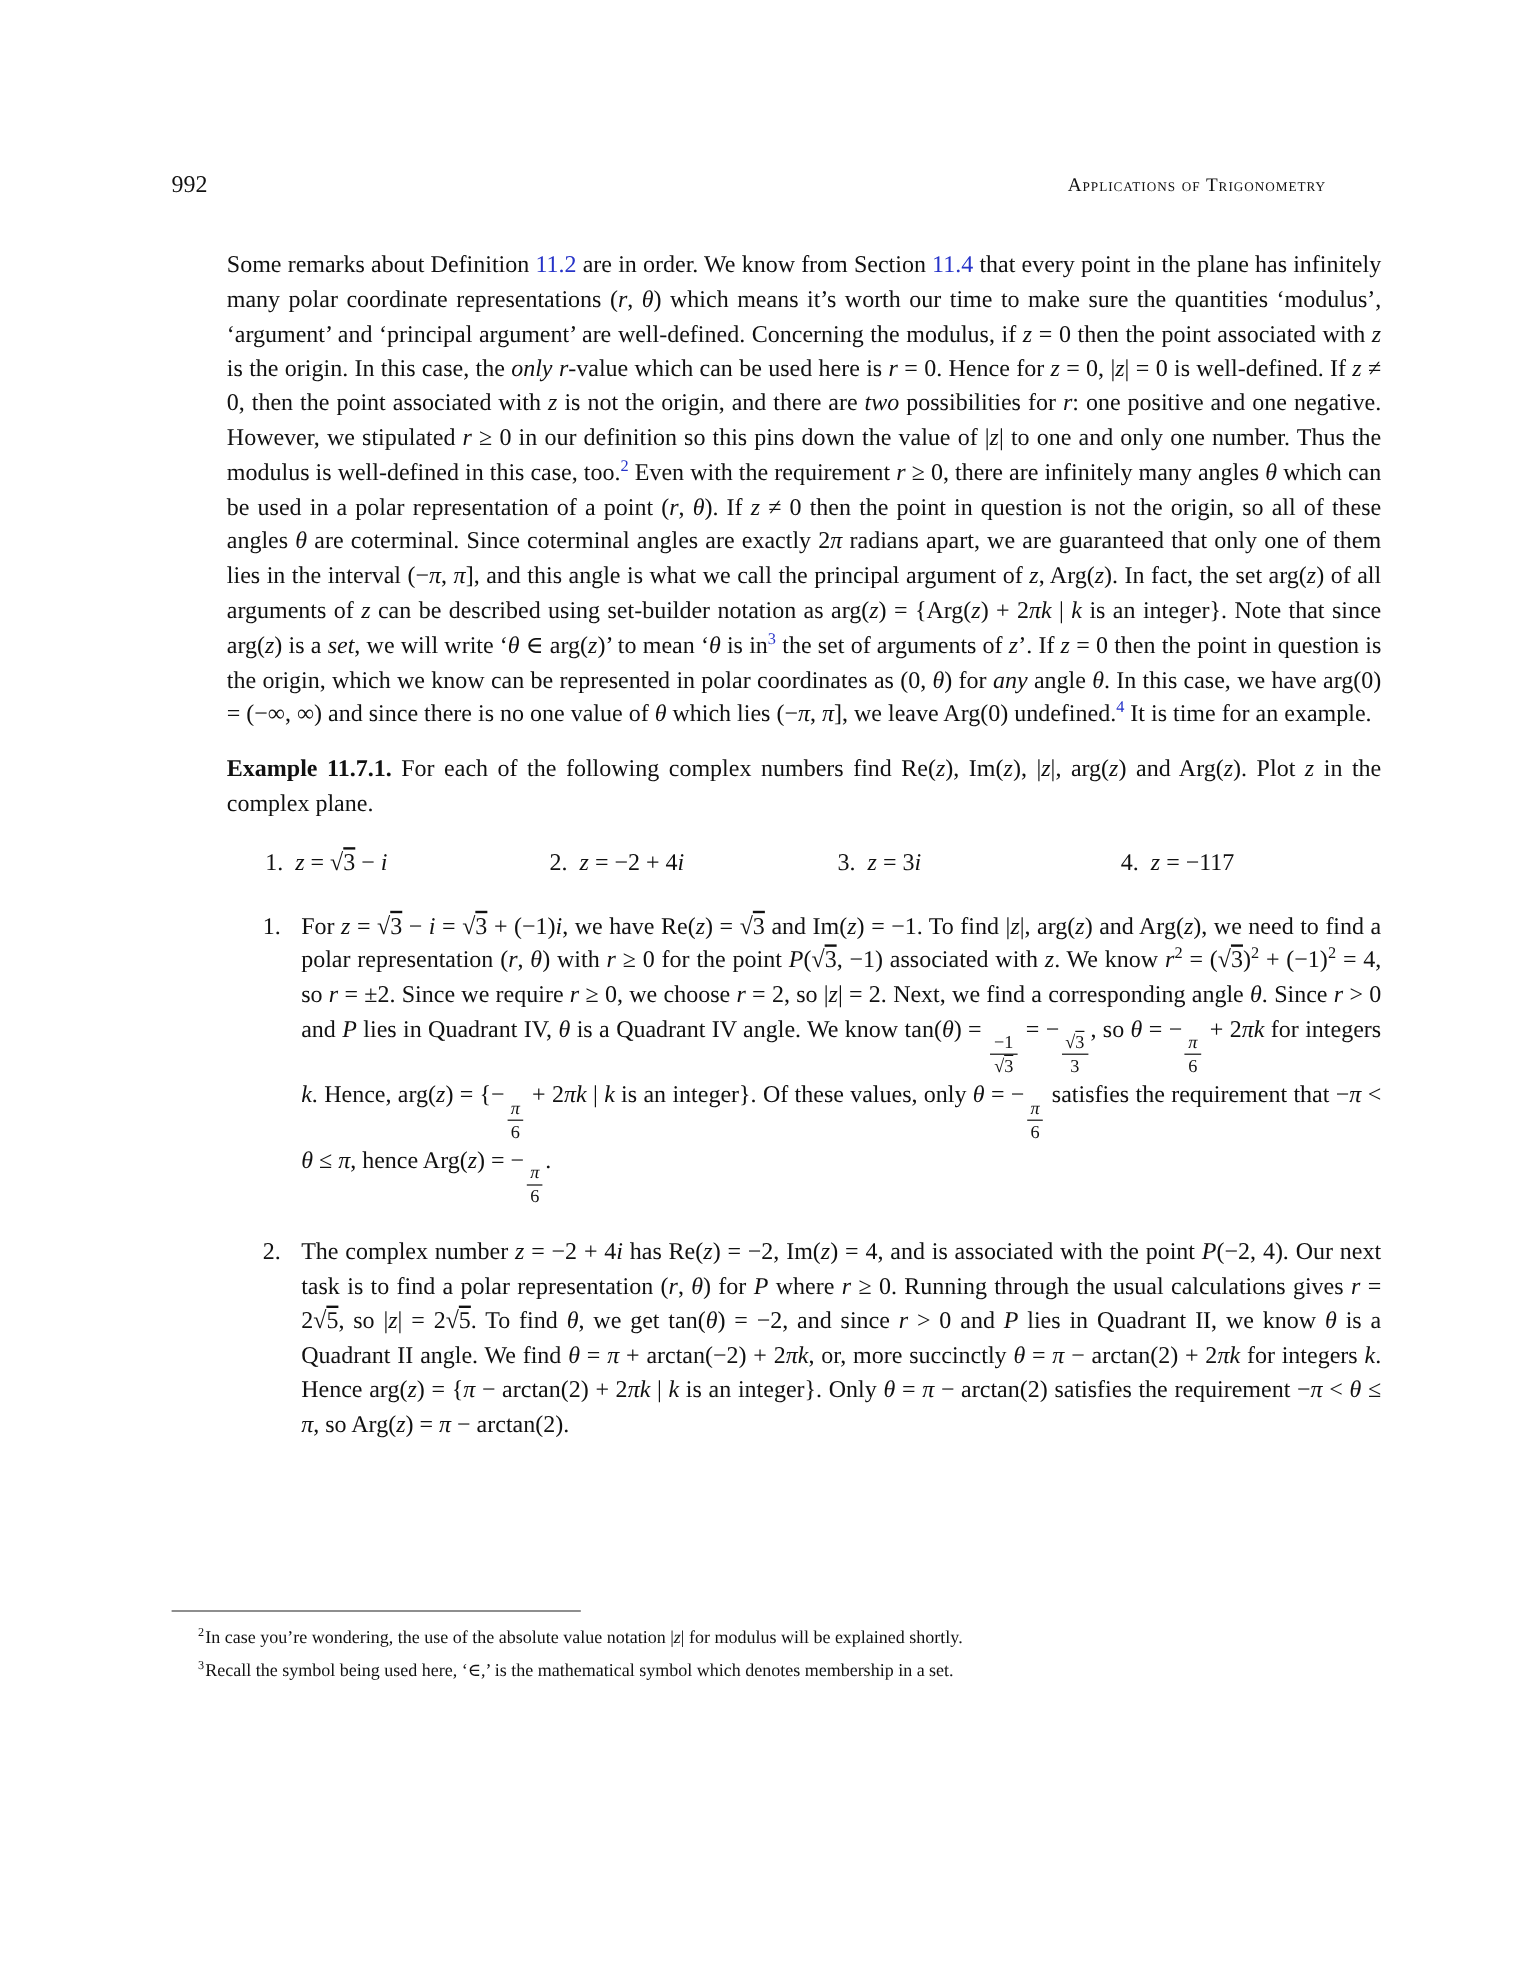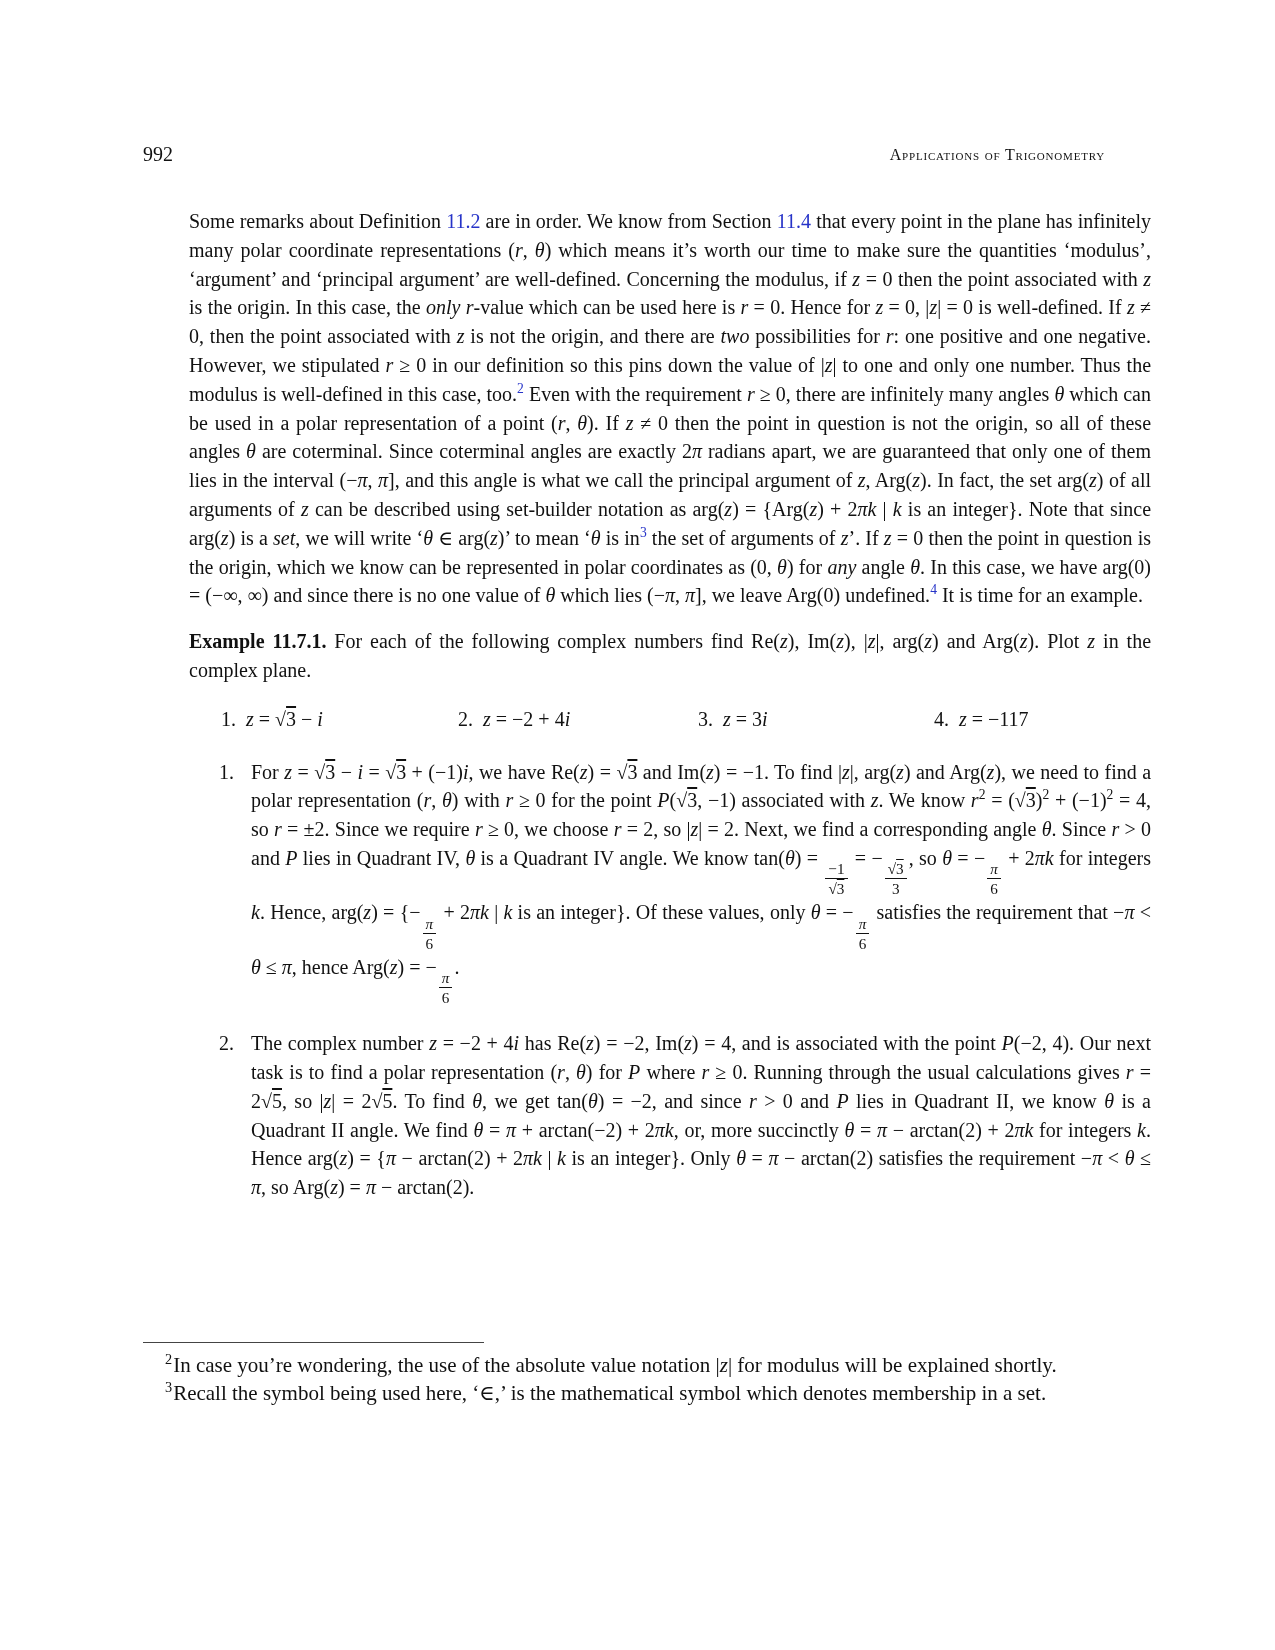--- a/index.html
+++ b/index.html
@@ -86,21 +86,21 @@
     margin:0 2px;
   }
   .frac .num{border-bottom:1.3px solid var(--ink); padding:0 3px; display:block;}
   .frac .den{padding:0 3px; display:block;}
   .rt .ol{text-decoration:overline;}
   .footnotes{
     position:absolute;
     left:143px;
     top:1342px;
     width:962px;
-    font-size:21px;
+    font-size:15px;
     line-height:28px;
   }
   .fnrule{
     width:341px;
     border-top:1.6px solid #444444;
     margin-bottom:8px;
   }
   .fnitem{text-indent:22px;}
   .fnitem sup{margin-right:1px;}
 </style>

